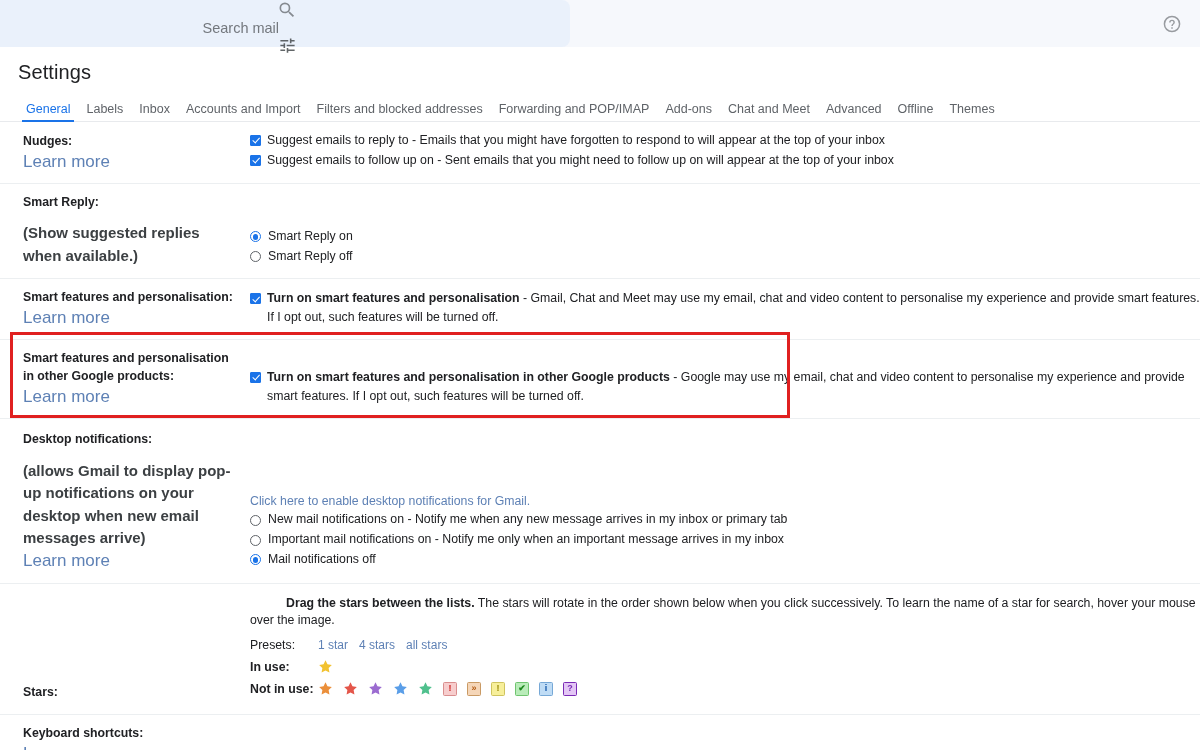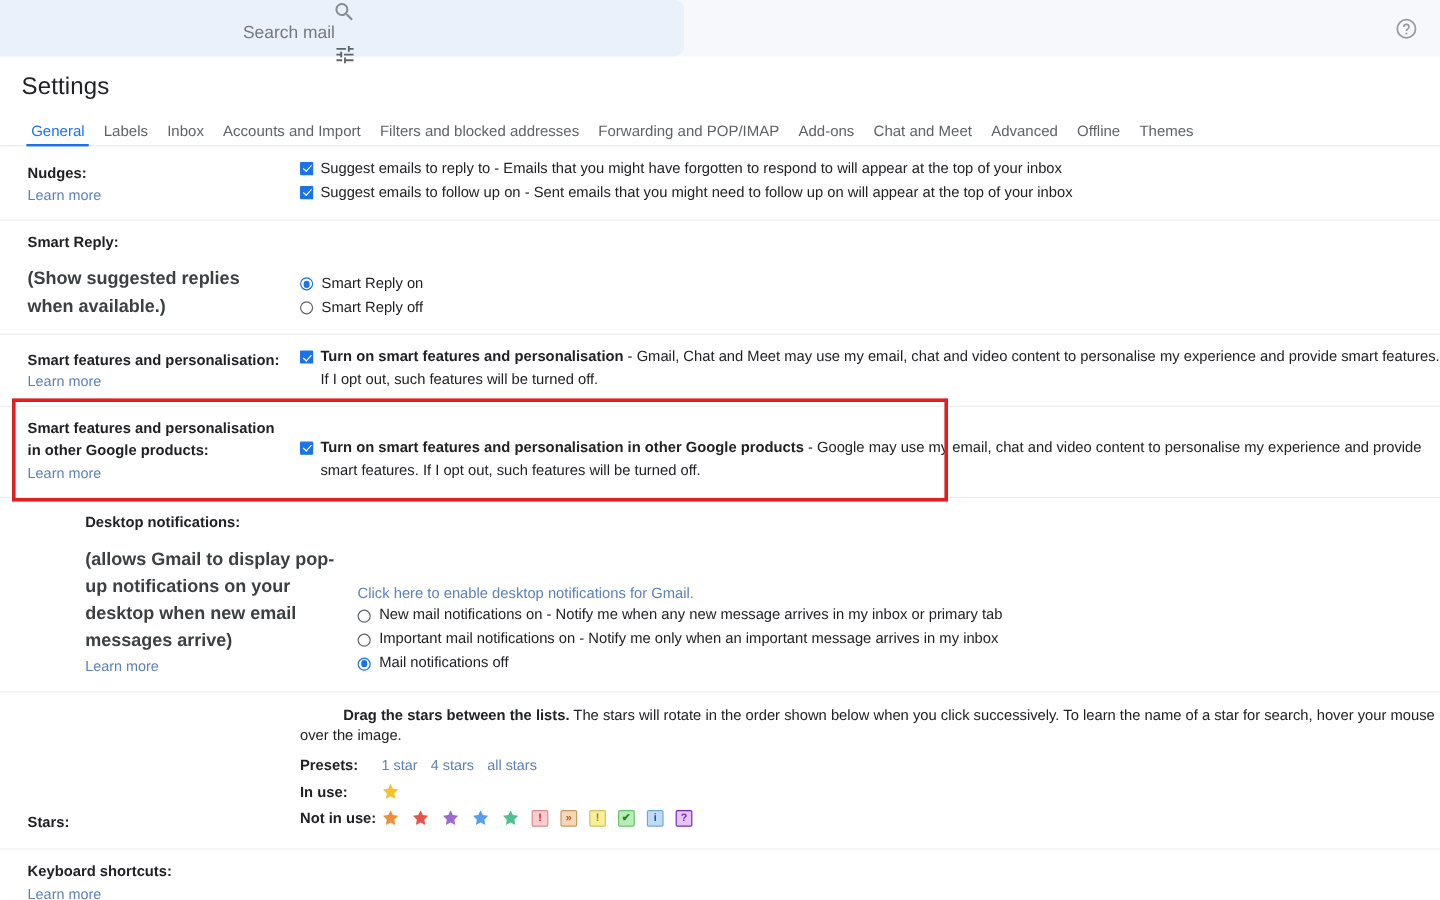--- a/index.html
+++ b/index.html
@@ -104,21 +104,21 @@
     line-height: 1.45;
   }
   .row-label .sub {
     font-size: 15px;
     color: #3c4043;
     line-height: 1.5;
     font-weight: bold;
     margin-top: 11px;
   }
   .learn-more {
-    font-size: 12px;
+    font-size: 17px;
     color: #5e81b5;
     cursor: pointer;
     display: inline-block;
     margin-top: 1px;
   }
   .row-body { flex: 1 1 auto; padding-right: 0px; }
 
   .opt {
     display: flex;
     align-items: flex-start;
@@ -204,21 +204,21 @@
   .stars-head b { font-weight: bold; padding-left: 36px; }
   .star-line {
     display: flex; align-items: center;
     margin-bottom: 5px;
     min-height: 17px;
   }
   .star-line .key {
     width: 68px; flex: 0 0 68px;
     font-size: 12.3px; color: #202124; font-weight: bold;
   }
-  .star-line .key.light { font-weight: bold; }
+  .star-line .key.light { font-weight: normal; }
   .presets { display: flex; gap: 11px; }
   .presets span { font-size: 12px; color: #5e81b5; cursor: pointer; }
   .glyphs { display: flex; align-items: center; gap: 10px; }
   .star-ic { width: 15px; height: 15px; cursor: pointer; }
   .badge-ic {
     width: 14px; height: 14px; cursor: pointer;
     border-radius: 1.5px;
     display: flex; align-items: center; justify-content: center;
     font-size: 9px; font-weight: bold; line-height: 1;
     font-family: "Liberation Sans", sans-serif;
@@ -313,21 +313,21 @@
       <span class="learn-more">Learn more</span>
     </div>
     <div class="row-body">
       <div class="opt">
         <span class="cb checked"></span>
         <span class="wrap-text" style="margin-top:-1px"><b>Turn on smart features and personalisation in other Google products</b><span> - Google may use my email, chat and video content to personalise my experience and provide smart features. If I opt out, such features will be turned off.</span></span>
       </div>
     </div>
   </div>
 
-  <div class="row" style="padding-top:12px;padding-bottom:12px;padding-left:48px;">
+  <div class="row" style="padding-top:12px;padding-bottom:12px;">
     <div class="row-label">
       <div class="lbl">Desktop notifications:</div>
       <div class="sub">(allows Gmail to display pop-up notifications on your desktop when new email messages arrive)</div>
       <span class="learn-more">Learn more</span>
     </div>
     <div class="row-body">
       <span class="desc-link">Click here to enable desktop notifications for Gmail.</span>
       <div class="opt">
         <span class="rb"></span>
         <span class="opt-text"><b>New mail notifications on</b><span class="dim"> - Notify me when any new message arrives in my inbox or primary tab</span></span>

